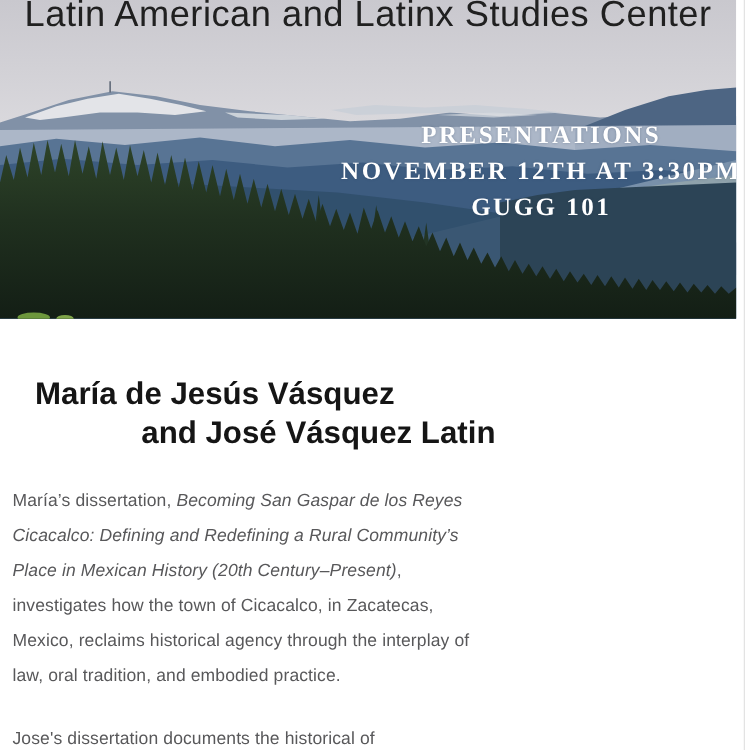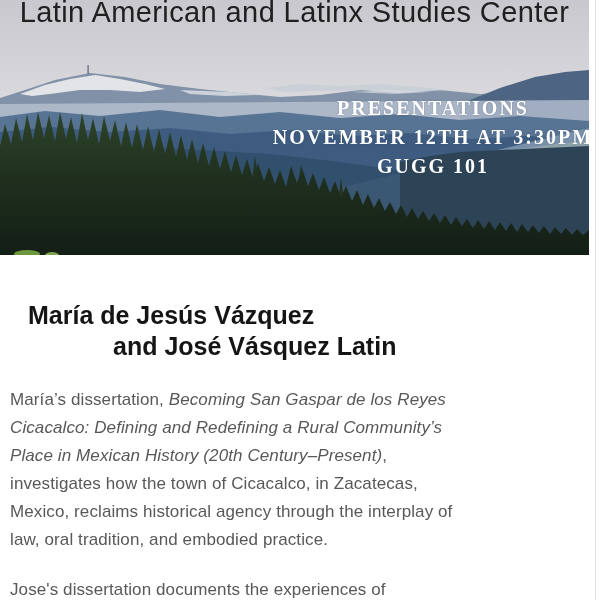--- a/index.html
+++ b/index.html
@@ -45,21 +45,21 @@
   
   .content { position: absolute; left: 0; top: 255px; width: 589px; }
 
   .speakers { margin: 45px 0 0 0; color: #151515; font-weight: 700; font-size: 25px; line-height: 31px; }
   .speakers .h-line1 { margin-left: 28px; }
   .speakers .h-line2 { margin-left: 113px; }
 
   .body-para {
     margin: 24px 4px 0 10px;
     color: #58585a;
-    font-size: 17px;
+    font-size: 14px;
     line-height: 28px;
     letter-spacing: 0.1px;
   }
   .body-para.second { margin-top: 22px; }
   .body-para .it { font-style: italic; }
 
   
   .right-rule {
     position: absolute; left: 595px; top: 0;
     width: 1px; height: 600px;
@@ -123,23 +123,23 @@
 
     <div class="overlay">
       <div>PRESENTATIONS</div>
       <div>NOVEMBER 12TH AT 3:30PM</div>
       <div>GUGG 101</div>
     </div>
   </div>
 
   <div class="content">
     <div class="speakers">
-      <div class="h-line1">María de Jesús Vázquez</div>
+      <div class="h-line1">María de Jesús Vásquez</div>
       <div class="h-line2">and José Vásquez Latin</div>
     </div>
 
     <p class="body-para"><span>María’s dissertation, </span><span class="it">Becoming San Gaspar de los Reyes</span><br><span class="it">Cicacalco: Defining and Redefining a Rural Community’s</span><br><span class="it">Place in Mexican History (20th Century–Present)</span><span>,</span><br><span>investigates how the town of Cicacalco, in Zacatecas,</span><br><span>Mexico, reclaims historical agency through the interplay of</span><br><span>law, oral tradition, and embodied practice.</span></p>
 
-    <p class="body-para second"><span>Jose's dissertation documents the experiences of</span></p>
+    <p class="body-para second"><span>Jose's dissertation documents the historical of</span></p>
   </div>
 
   <div class="right-rule"></div>
 </div>
 
 </body></html>

